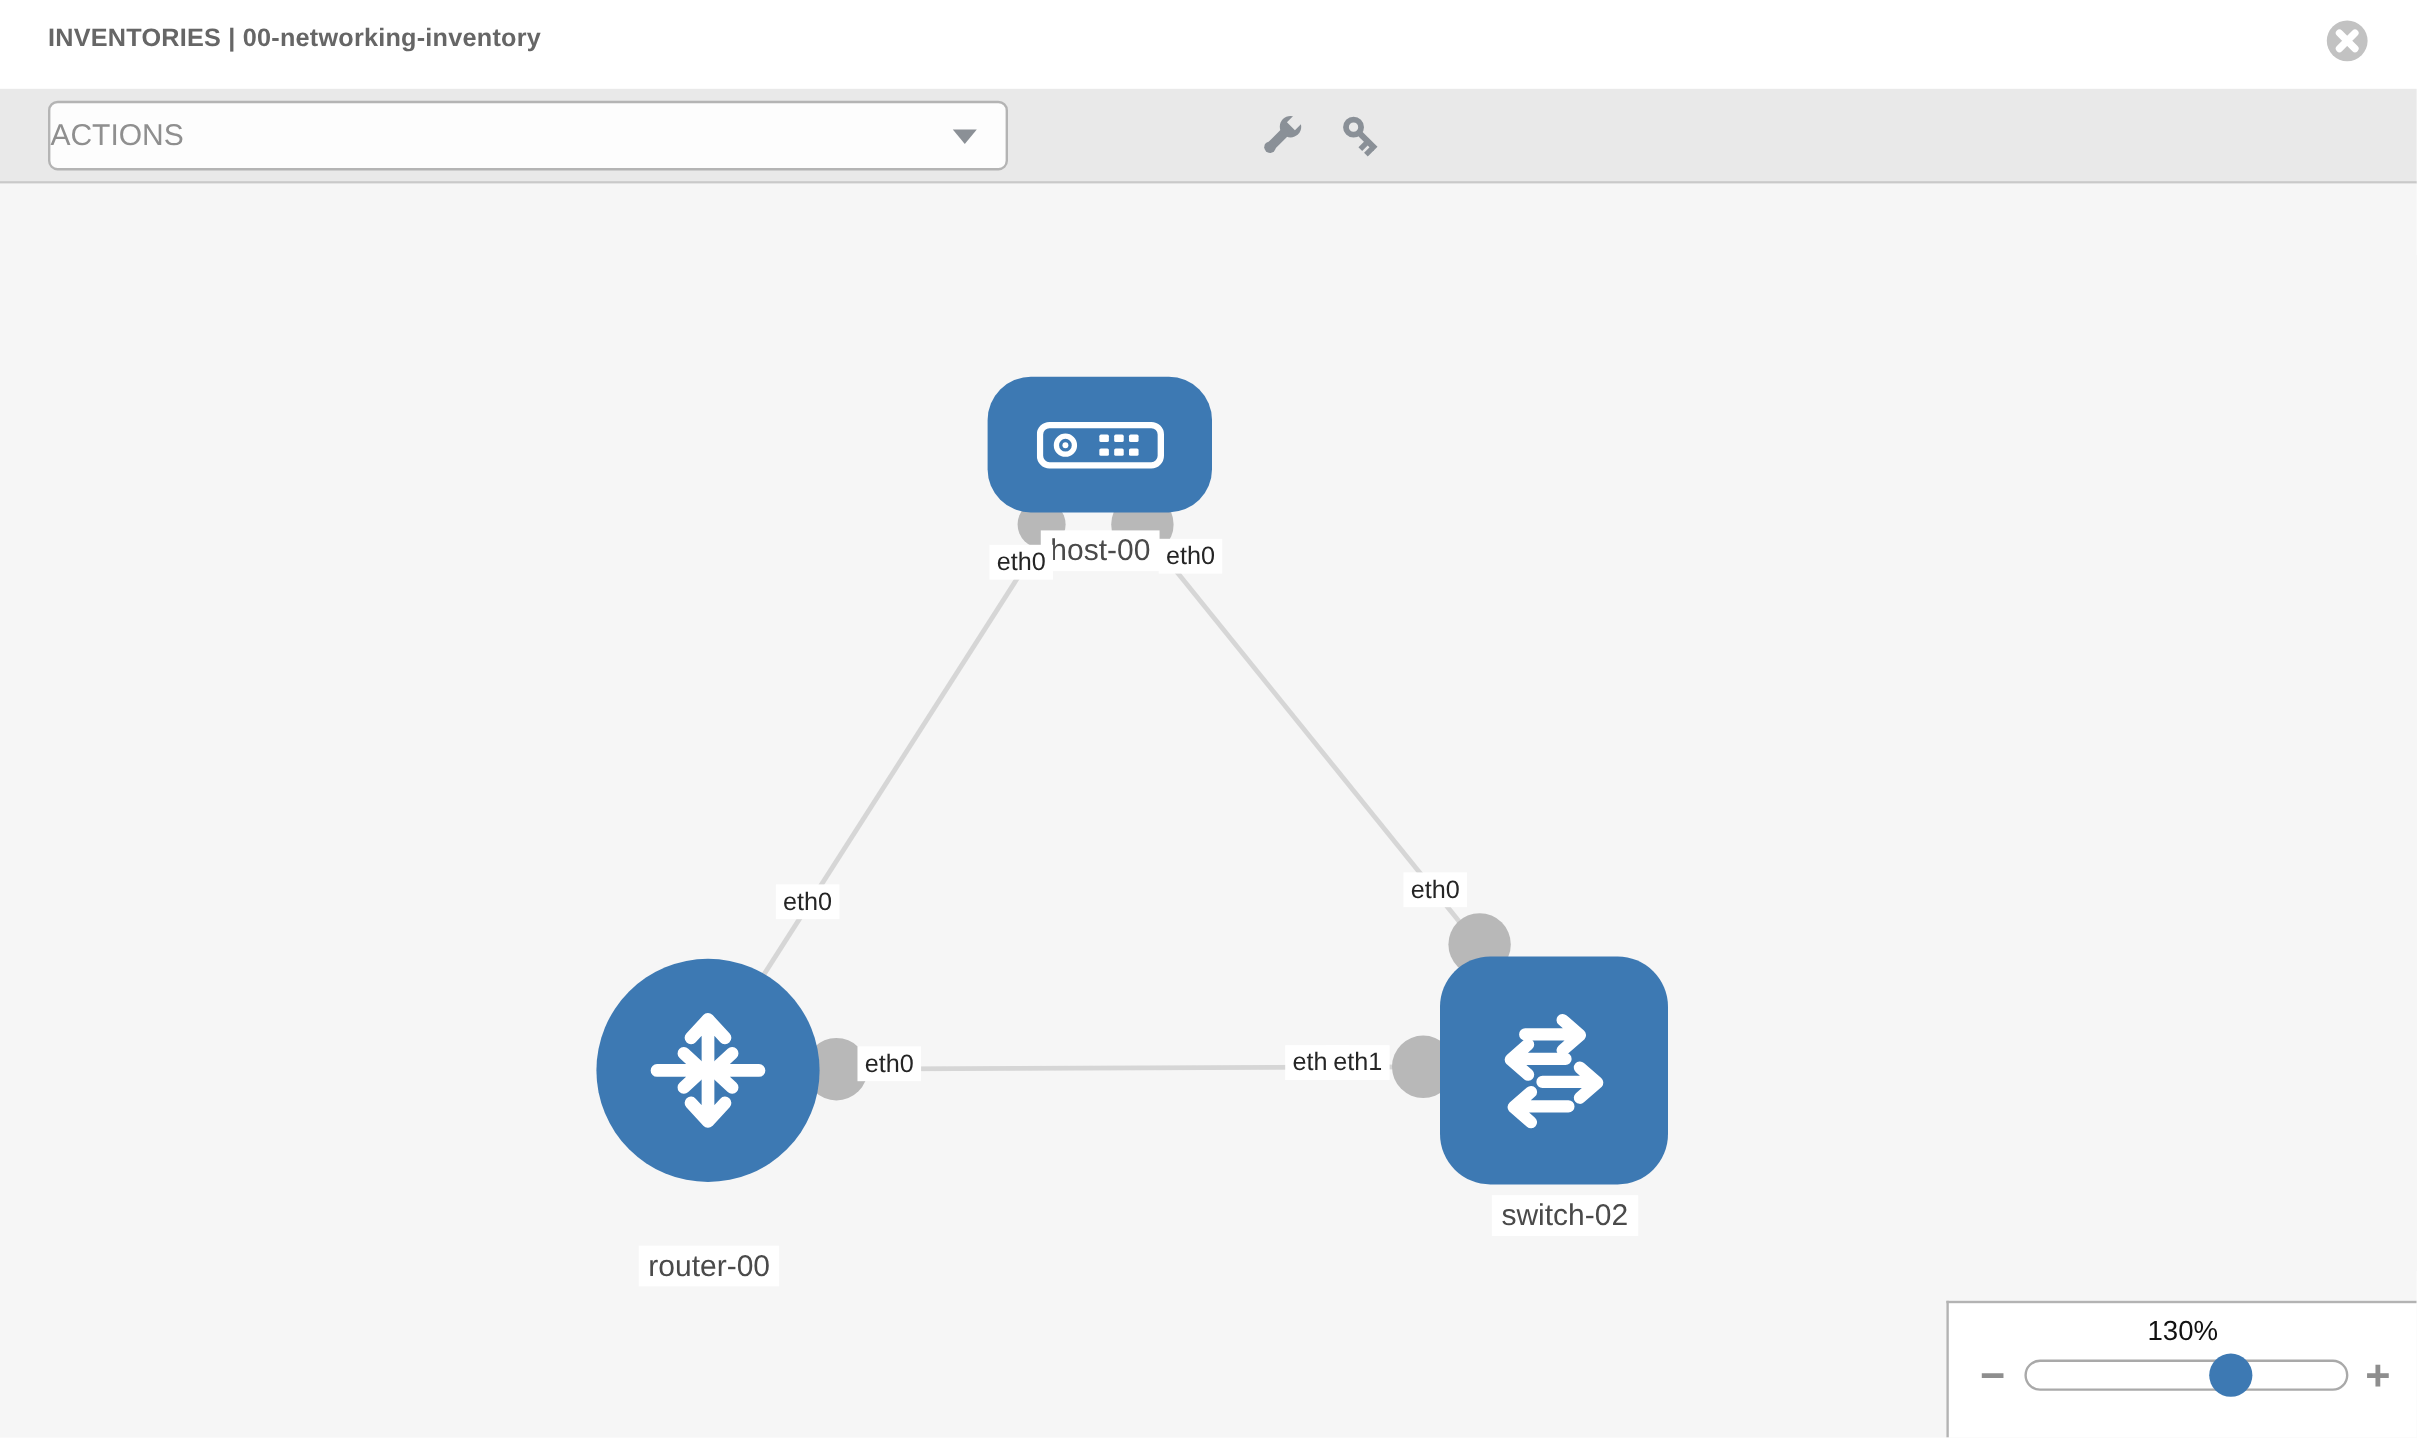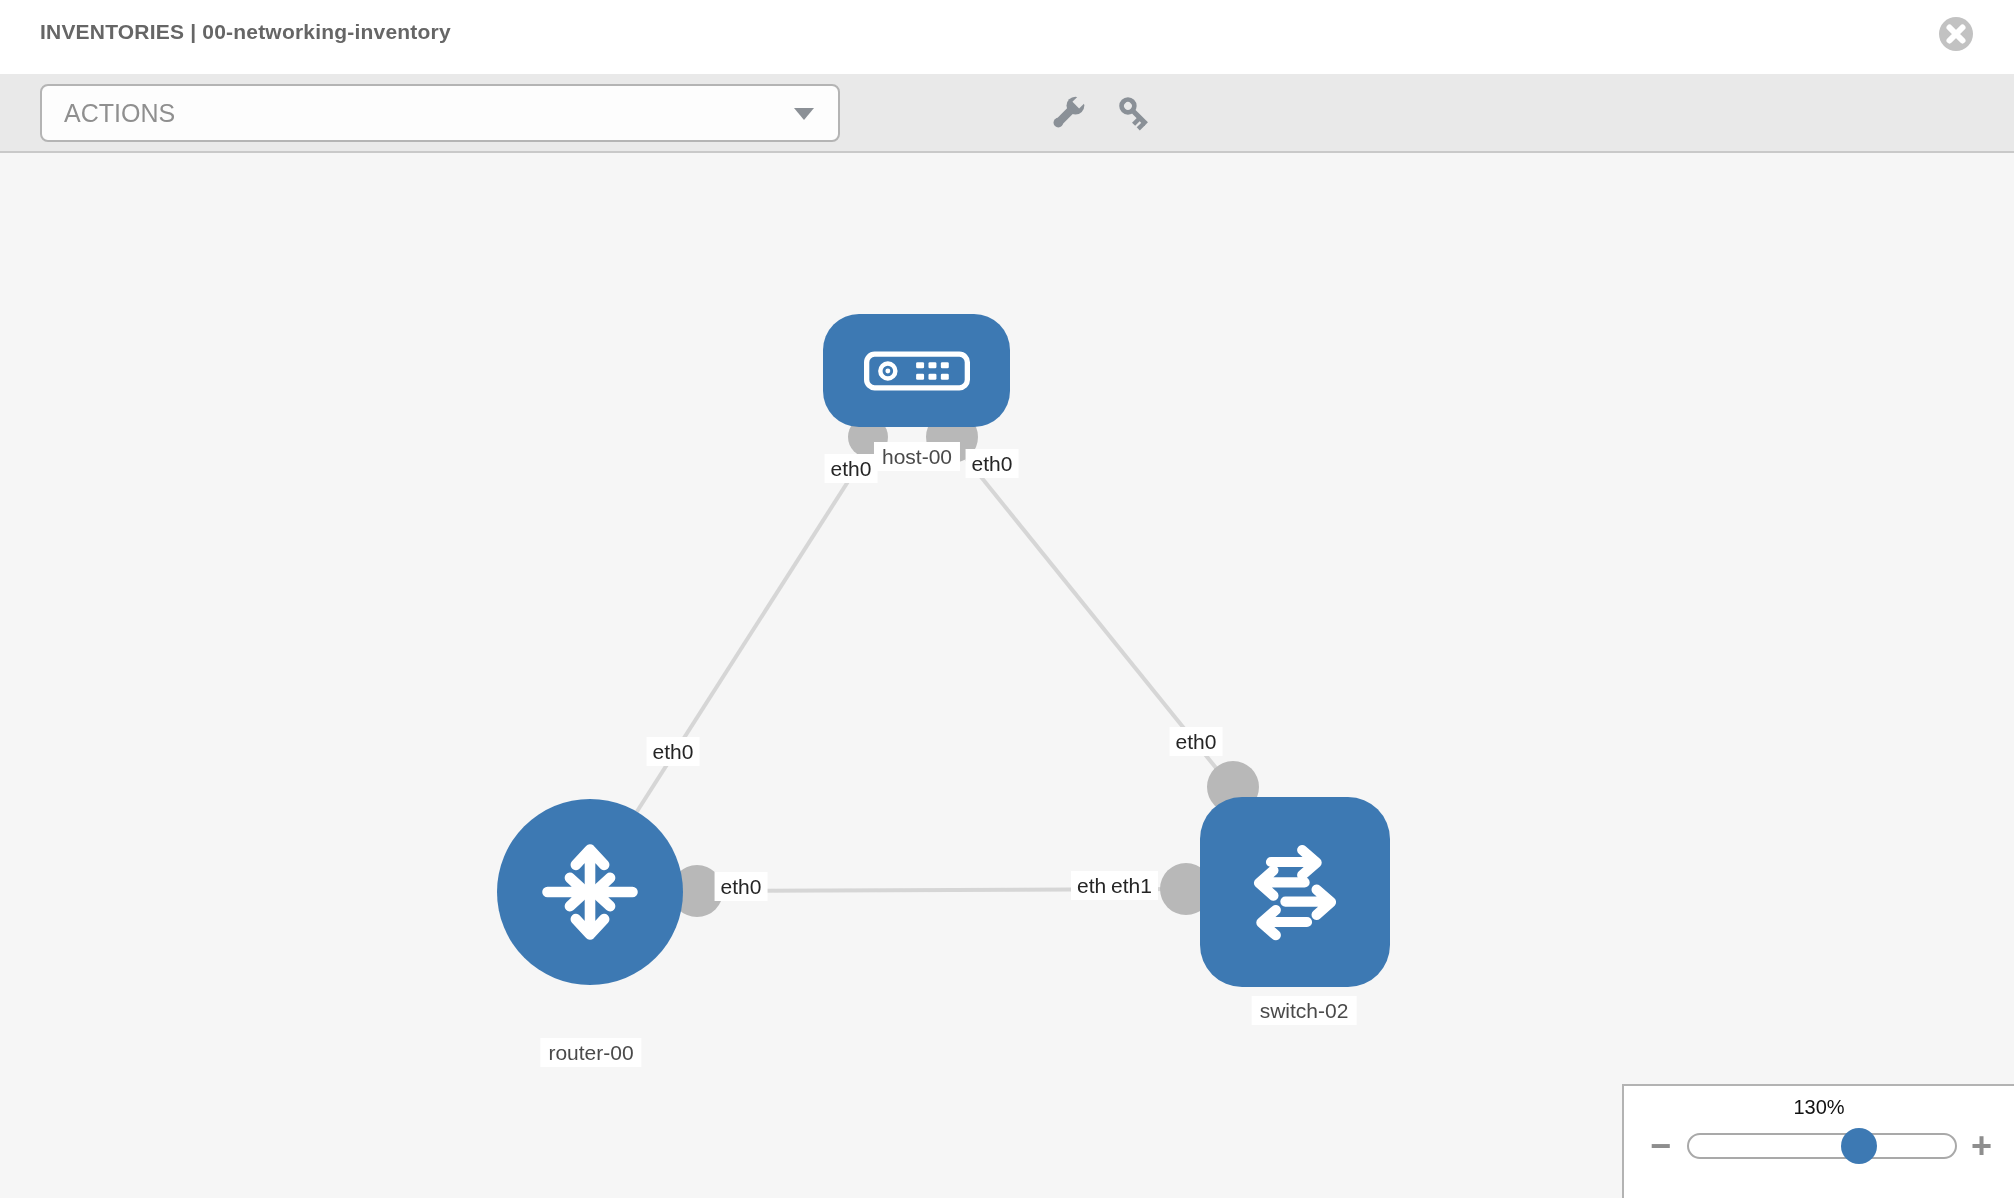--- a/index.html
+++ b/index.html
@@ -48,21 +48,20 @@
     top: 10px;
     height: 58px;
     background: #fdfdfd;
     border: 2px solid #b4b4b4;
     border-radius: 8px;
     display: flex;
     align-items: center;
     cursor: pointer;
   }
   .select-box .label {
-    padding-left: 22px;
     font-size: 25px;
     color: #8f8f8f;
   }
   .select-box .caret {
     position: absolute;
     right: 24px;
     top: 50%;
     margin-top: -5px;
     width: 0; height: 0;
     border-left: 10px solid transparent;
@@ -116,21 +115,21 @@
 
   .chip {
     position: absolute;
     background: #ffffff;
     z-index: 3;
     white-space: nowrap;
     line-height: 1.2;
   }
   .chip.shift { transform: translateX(-50%); }
   .node-label {
-    font-size: 21px;
+    font-size: 25px;
     color: #4a4a4a;
     padding: 2px 8px;
   }
   .eth-label {
     font-size: 21px;
     color: #252525;
     padding: 2px 6px;
   }
 
   
@@ -141,21 +140,21 @@
     width: 392px;
     height: 114px;
     background: #ffffff;
     border-top: 2px solid #b3b3b3;
     border-left: 2px solid #b3b3b3;
     z-index: 4;
   }
   .zoom-level {
     text-align: center;
     margin-top: 10px;
-    font-size: 20px;
+    font-size: 23px;
     color: #111111;
   }
   .zoom-row {
     position: absolute;
     left: 0; top: 40px;
     width: 100%;
     height: 40px;
     display: flex;
     align-items: center;
   }

